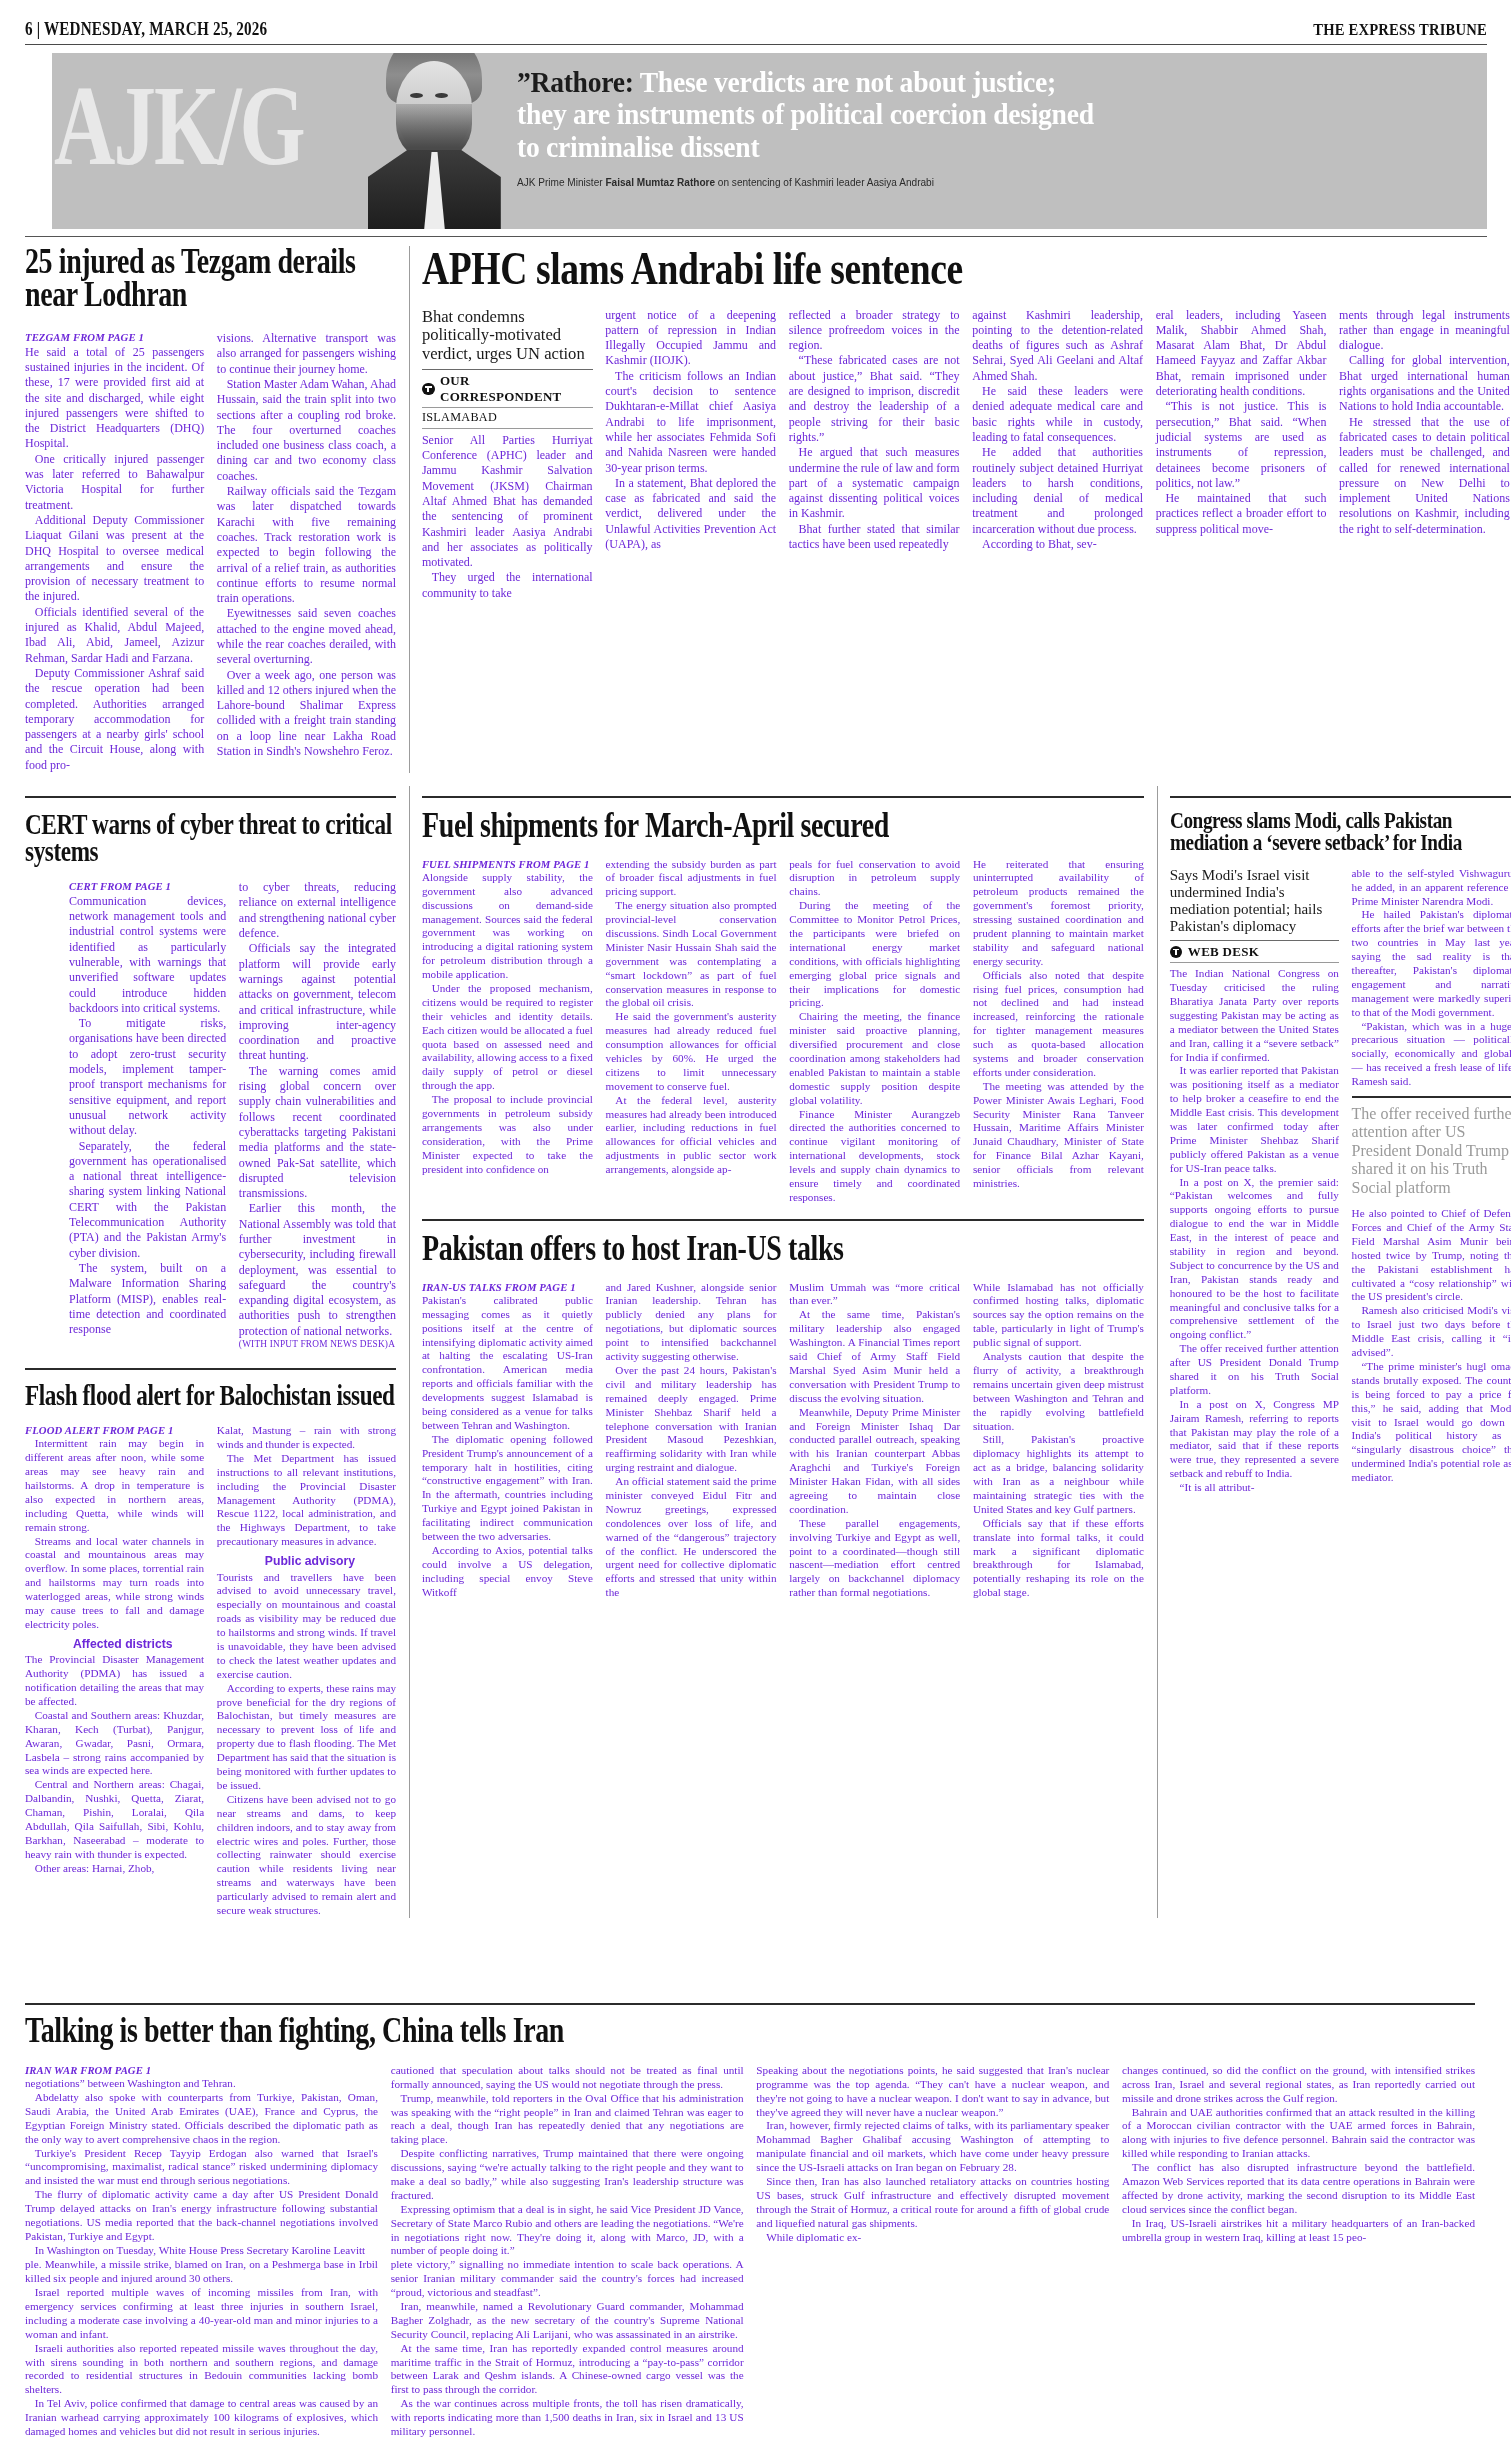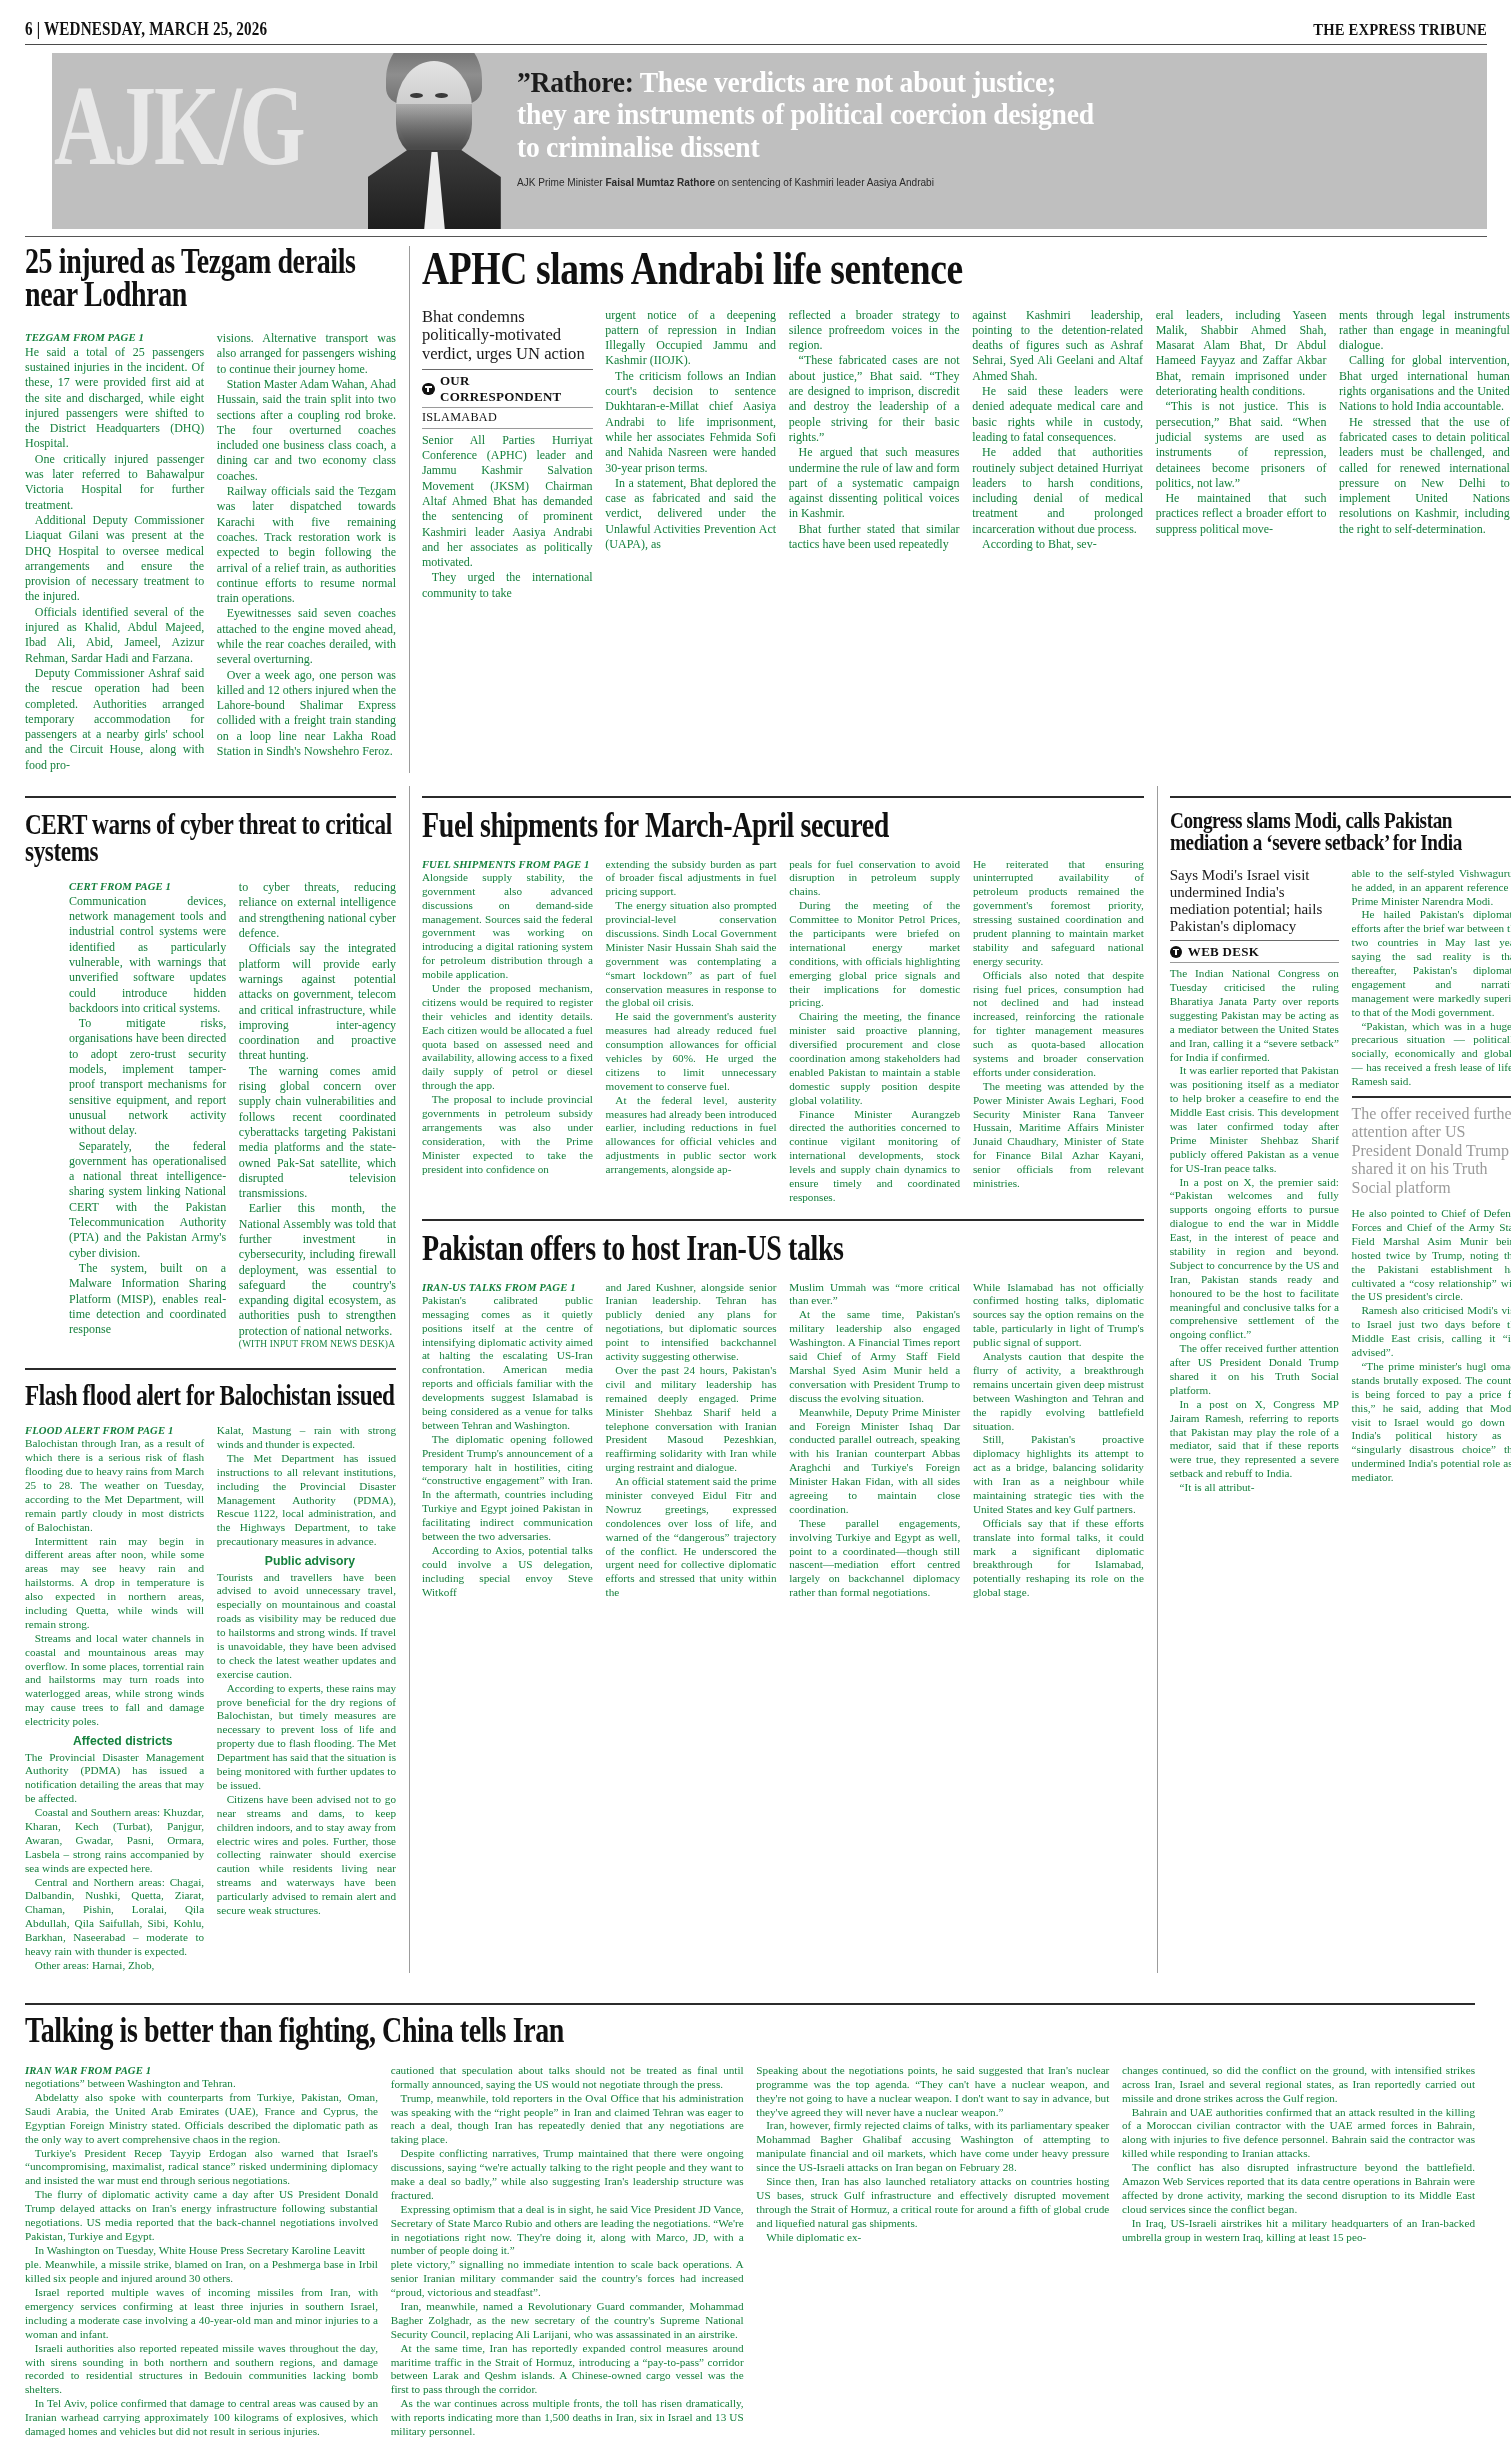--- a/index.html
+++ b/index.html
@@ -90,21 +90,21 @@
                    font-size:13px; letter-spacing:0.3px; }
   .dateline { font-family:"Liberation Serif", serif; font-size:12.2px;
               letter-spacing:0.3px; padding:2px 0 2.4px 0;
               border-bottom:0.5px solid #9a9a9a; }
 
   .jump { font-family:"Liberation Serif", serif; font-style:italic; font-weight:700;
           font-size:10.7px; letter-spacing:0.1px; }
 
   
   .bt { font-family:"Liberation Serif", serif; font-size:12px; line-height:1.275;
-        text-align:justify; color:#15803d; hyphens:auto; }
+        text-align:justify; color:#6d28d9; hyphens:auto; }
   .bt p { text-indent:9.8px; }
   .bt p.first { text-indent:0; }
   .bt.small { font-size:11.2px; line-height:1.24; }
   .subhead { font-family:"Liberation Sans", sans-serif; font-weight:700;
              font-size:12.2px; margin:4.9px 0 1.5px 0;padding-left:48px; }
   .agency { font-size:9.3px; letter-spacing:0.2px; }
 
   .colrule { border-left:0.5px solid #9c9c9c; }
   .grid { display:grid; column-gap:12.7px; }
 
@@ -250,21 +250,20 @@
           <p>Earlier this month, the National Assembly was told that further investment in cybersecurity, including firewall deployment, was essential to safeguard the country's expanding digital ecosystem, as authorities push to strengthen protection of national networks.</p>
           <p class="agency" style="text-indent:0">(WITH INPUT FROM NEWS DESK)A</p>
         </div>
       </div>
 
       <div class="hr-thick" style="margin-top:16.6px"></div>
       <div class="hl hl-md" style="width:125%; margin-top:12.7px;">Flash flood alert for Balochistan issued</div>
       <div class="grid" style="grid-template-columns:1fr 1fr; margin-top:14.6px;">
         <div class="bt small">
           <div class="jump">FLOOD ALERT FROM PAGE 1</div>
-          <p class="first">Balochistan through Iran, as a result of which there is a serious risk of flash flooding due to heavy rains from March 25 to 28. The weather on Tuesday, according to the Met Department, will remain partly cloudy in most districts of Balochistan.</p>
           <p>Intermittent rain may begin in different areas after noon, while some areas may see heavy rain and hailstorms. A drop in temperature is also expected in northern areas, including Quetta, while winds will remain strong.</p>
           <p>Streams and local water channels in coastal and mountainous areas may overflow. In some places, torrential rain and hailstorms may turn roads into waterlogged areas, while strong winds may cause trees to fall and damage electricity poles.</p>
           <div class="subhead">Affected districts</div>
           <p class="first">The Provincial Disaster Management Authority (PDMA) has issued a notification detailing the areas that may be affected.</p>
           <p>Coastal and Southern areas: Khuzdar, Kharan, Kech (Turbat), Panjgur, Awaran, Gwadar, Pasni, Ormara, Lasbela – strong rains accompanied by sea winds are expected here.</p>
           <p>Central and Northern areas: Chagai, Dalbandin, Nushki, Quetta, Ziarat, Chaman, Pishin, Loralai, Qila Abdullah, Qila Saifullah, Sibi, Kohlu, Barkhan, Naseerabad – moderate to heavy rain with thunder is expected.</p>
           <p>Other areas: Harnai, Zhob,</p>
           <p></p>
         </div>
         <div class="bt small">

